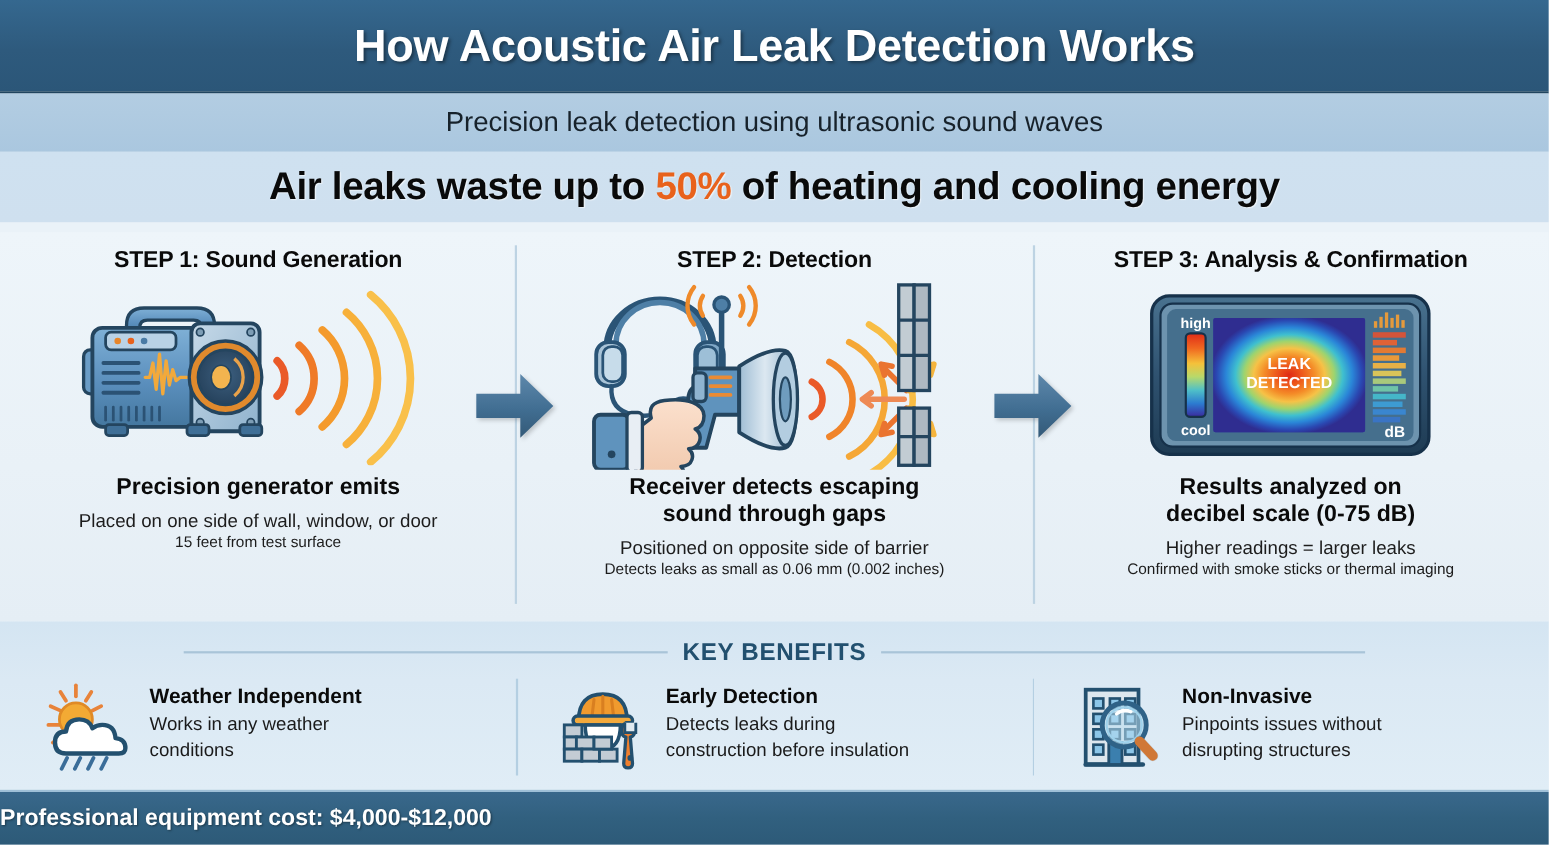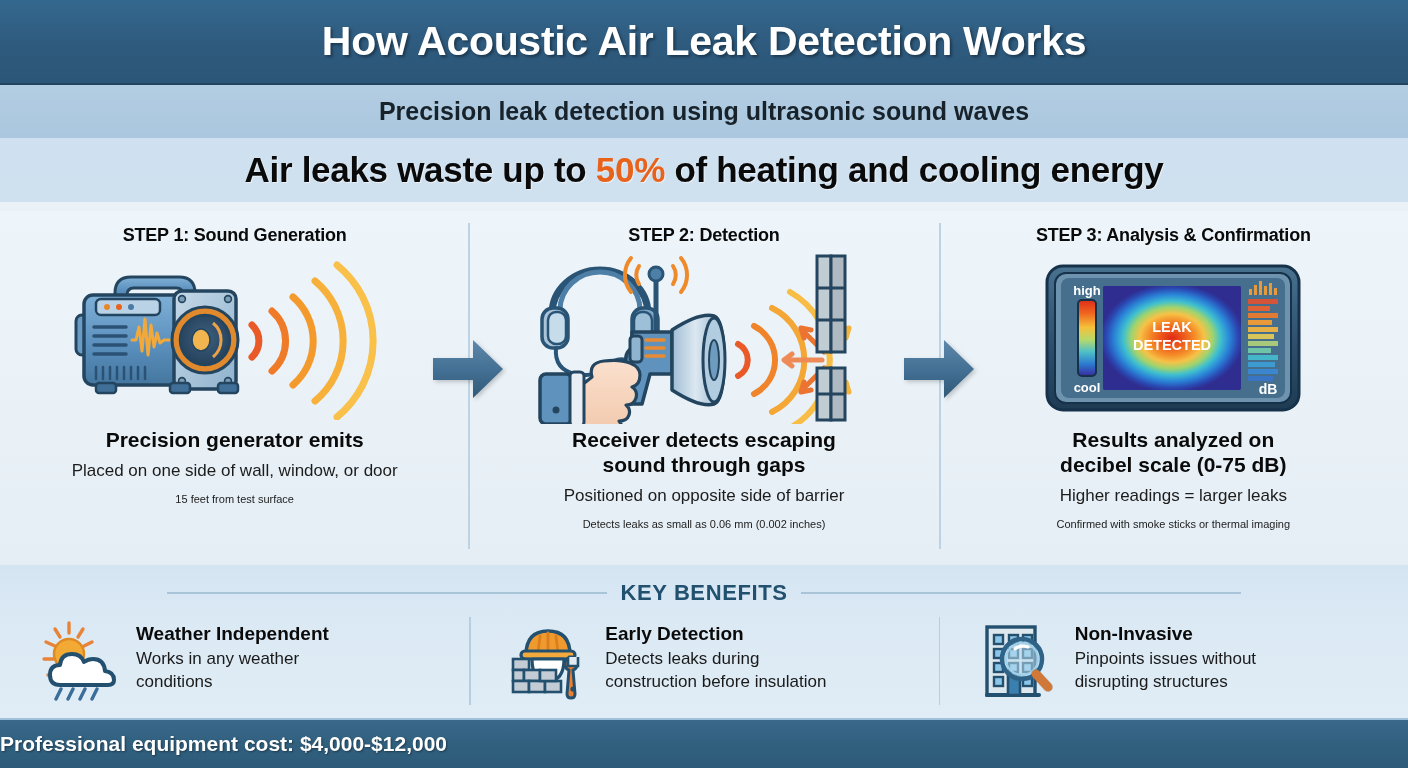--- a/index.html
+++ b/index.html
@@ -23,21 +23,21 @@
     text-shadow:2px 2px 3px rgba(0,0,0,0.38);
   }
 
   
   .subtitle-band {
     position:absolute; left:0; top:85px; width:1408px; height:53px;
     background:linear-gradient(180deg,#b3cde2 0%,#aac7df 100%);
     display:flex; align-items:center; justify-content:center;
   }
   .subtitle-band .subtitle {
-    color:#17222b; font-size:25px; font-weight:700;text-align:center;
+    color:#17222b; font-size:25px; font-weight:400;text-align:center;
   }
 
   
   .stat-band {
     position:absolute; left:0; top:138px; width:1408px; height:64px;
     background:linear-gradient(180deg,#cfe1f0 0%,#cfe0ef 100%);
     display:flex; align-items:center; justify-content:center;
   }
   .stat-band .stat {
     font-size:35px; font-weight:bold; color:#0a0a0a; letter-spacing:-0.3px;
@@ -50,33 +50,33 @@
     position:absolute; left:0; top:211px; width:1408px; height:354px;
     background:linear-gradient(180deg,#eef5fa 0%,#e9f1f7 60%,#e5eef5 100%);
     display:flex;
   }
   .step {
     position:relative; width:469.33px; height:100%;
     display:flex; flex-direction:column; align-items:center;
     padding-top:14px;
   }
   .step-title {
-    font-size:18px; font-weight:bold; color:#0a0a0a; letter-spacing:-0.2px;
+    font-size:21px; font-weight:bold; color:#0a0a0a; letter-spacing:-0.2px;
     white-space:nowrap;
   }
   .step-art { height:175px; display:flex; align-items:center; justify-content:center; margin-top:4px; }
   .step-main {
     font-size:21px; font-weight:bold; color:#0a0a0a; text-align:center;
     line-height:1.2; margin-top:2px;
   }
   .step-sub {
     font-size:17px; color:#1c1c1c; text-align:center; margin-top:9px;
   }
   .step-note {
-    font-size:11px; color:#1c1c1c; text-align:left; margin-top:12px;
+    font-size:14px; color:#1c1c1c; text-align:left; 
   }
   .vdiv {
     position:absolute; top:12px; width:1.5px; height:326px;
     background:#bdd3e3;
   }
   .vdiv.d1 { left:468px; }
   .vdiv.d2 { left:939px; }
   .arrow-holder {
     position:absolute; top:127px; width:74px; height:62px;
     display:flex; align-items:center; justify-content:center;

